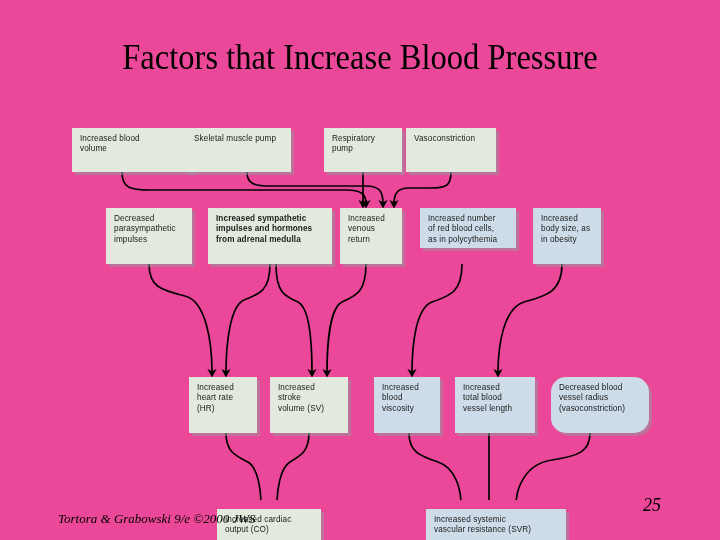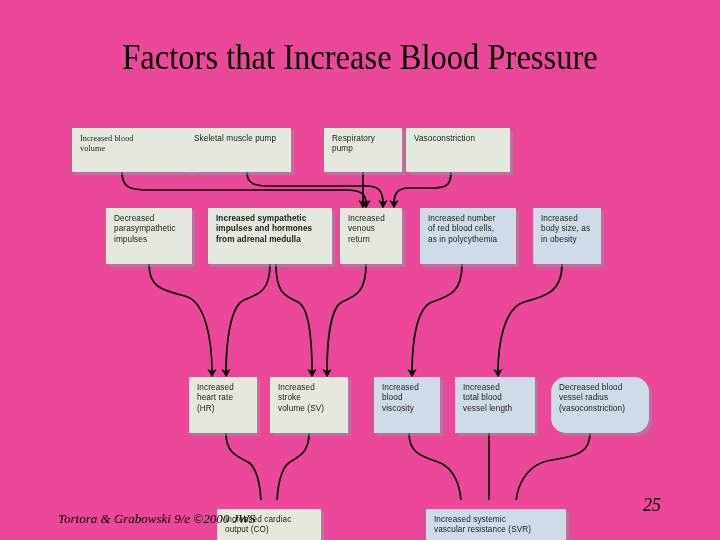--- a/index.html
+++ b/index.html
@@ -113,51 +113,51 @@
         <path d="M309,333 C309,352 300,356 290,362 C280,368 277,390 277,405"></path>
         <path d="M409,333 C409,352 420,356 438,362 C456,368 461,390 461,405"></path>
         <path d="M489,333 L489,405"></path>
         <path d="M590,333 C590,352 578,356 552,360 C524,364 516,390 516,405"></path>
 
         <path d="M240,449 C240,468 250,472 272,472 L378,472 C394,472 396,480 396,501"></path>
         <path d="M488,449 C488,468 478,472 458,472 L428,472 C414,472 412,482 412,501"></path>
       </g>
     </svg>
 
-    <div class="node green" style="left:72px;  top:28px;  width:120px; height:44px;font-family:Liberation Serif, serif;">
+    <div class="node green" style="left:72px;  top:28px;  width:120px; height:44px;">
       <span class="node-text">Increased blood
 volume</span>
     </div>
     <div class="node green" style="left:186px; top:28px;  width:105px; height:44px;">
       <span class="node-text">Skeletal muscle pump</span>
     </div>
     <div class="node green" style="left:324px; top:28px;  width:78px;  height:44px;">
       <span class="node-text">Respiratory
 pump</span>
     </div>
-    <div class="node green" style="left:406px; top:28px;  width:104px;  height:44px;">
+    <div class="node green" style="left:406px; top:28px;  width:90px;  height:44px;">
       <span class="node-text">Vasoconstriction</span>
     </div>
 
     <div class="node green" style="left:106px; top:108px; width:86px;  height:56px;">
       <span class="node-text">Decreased
 parasympathetic
 impulses</span>
     </div>
     <div class="node green" style="left:208px; top:108px; width:124px; height:56px;font-weight:bold;">
       <span class="node-text">Increased sympathetic
 impulses and hormones
 from adrenal medulla</span>
     </div>
     <div class="node green" style="left:340px; top:108px; width:62px;  height:56px;">
       <span class="node-text">Increased
 venous
 return</span>
     </div>
-    <div class="node blue" style="left:420px; top:108px; width:96px;  height:56px;">
+    <div class="node blue" style="left:420px; top:108px; width:96px;  height:40px;">
       <span class="node-text">Increased number
 of red blood cells,
 as in polycythemia</span>
     </div>
     <div class="node blue" style="left:533px; top:108px; width:68px;  height:56px;">
       <span class="node-text">Increased
 body size, as
 in obesity</span>
     </div>
 

